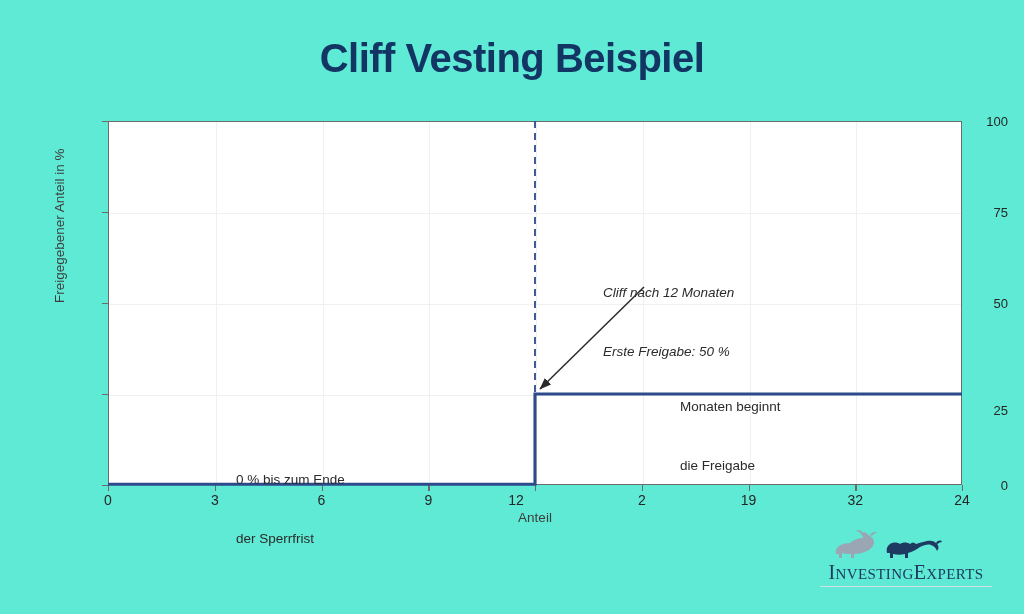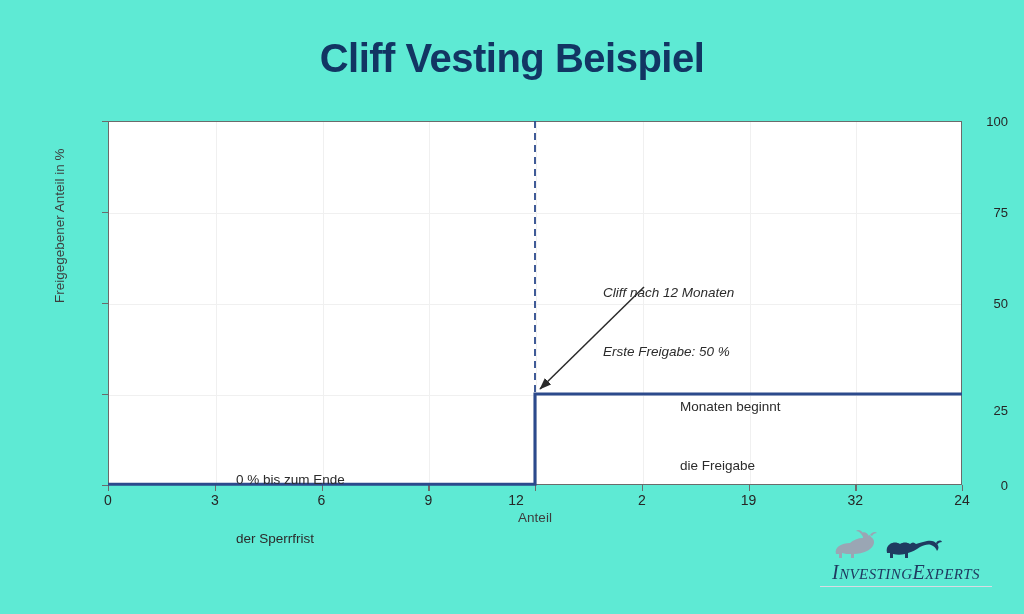--- a/index.html
+++ b/index.html
@@ -150,21 +150,20 @@
     position: absolute;
     left: 0;
     top: 33px;
     width: 200px;
     text-align: center;
     font-family: "Liberation Serif", serif;
     font-size: 20px;
     letter-spacing: 0.4px;
     color: #1f3a60;
     white-space: nowrap;
-    font-style: italic;
   }
   #logo-text .small {
     font-size: 15px;
   }
   #logo-rule {
     position: absolute;
     left: 14px;
     top: 58px;
     width: 172px;
     height: 1px;

